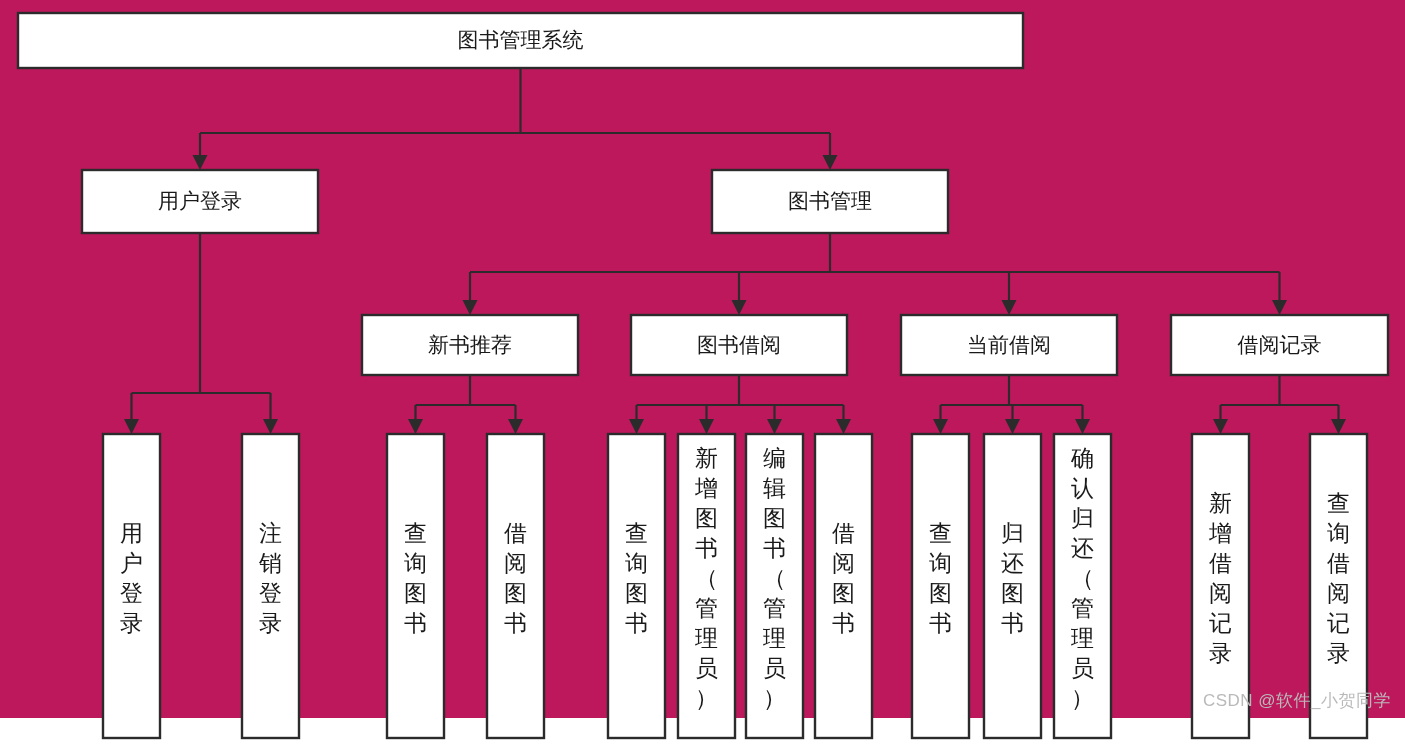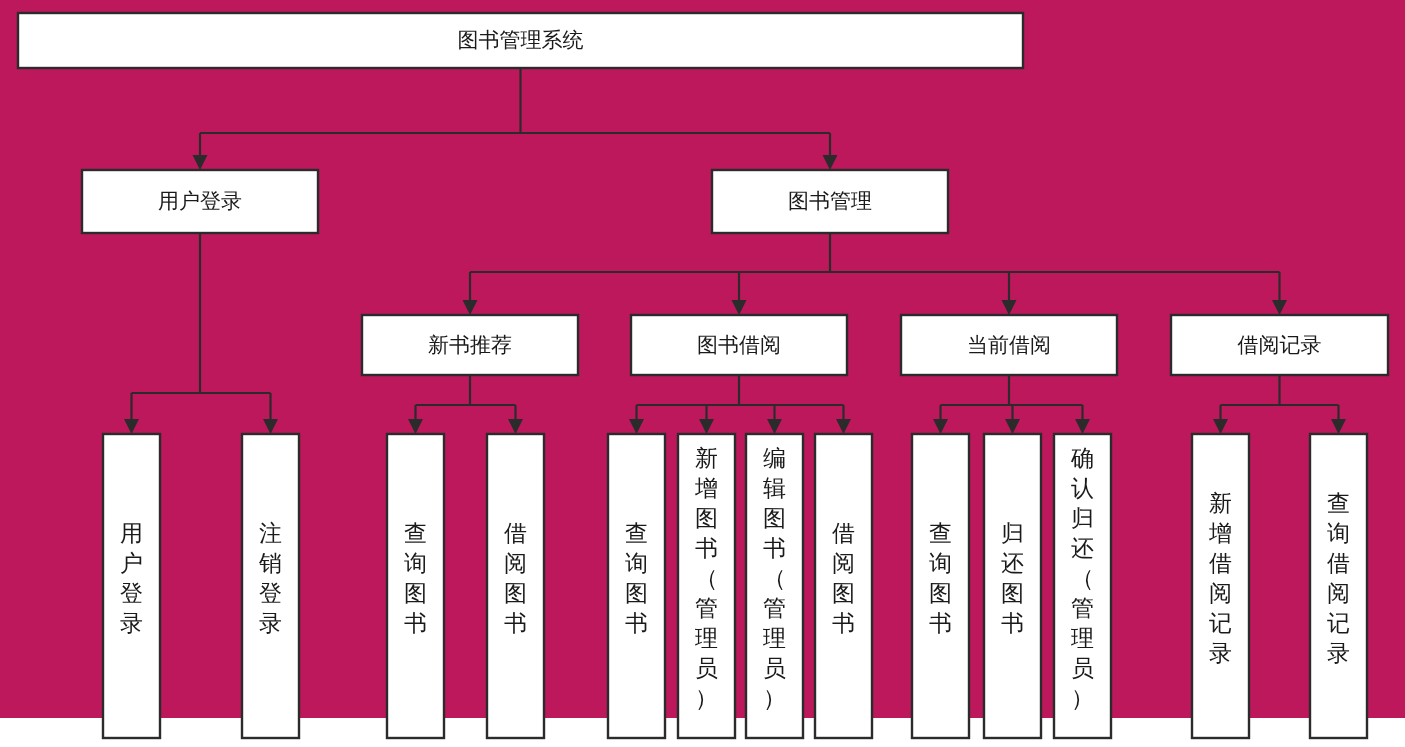--- a/index.html
+++ b/index.html
@@ -215,13 +215,14 @@
         <g>
           <rect x="1192" y="434" width="57" height="304" class="node-box"></rect>
           <text x="1220.5" y="0" class="node-label-vert"><tspan x="1220.5" y="511.0">新</tspan><tspan x="1220.5" y="541.0">增</tspan><tspan x="1220.5" y="571.0">借</tspan><tspan x="1220.5" y="601.0">阅</tspan><tspan x="1220.5" y="631.0">记</tspan><tspan x="1220.5" y="661.0">录</tspan></text>
         </g>
         <g>
           <rect x="1310" y="434" width="57" height="304" class="node-box"></rect>
           <text x="1338.5" y="0" class="node-label-vert"><tspan x="1338.5" y="511.0">查</tspan><tspan x="1338.5" y="541.0">询</tspan><tspan x="1338.5" y="571.0">借</tspan><tspan x="1338.5" y="601.0">阅</tspan><tspan x="1338.5" y="631.0">记</tspan><tspan x="1338.5" y="661.0">录</tspan></text>
         </g>
       </g>
   </svg>
+  <div class="watermark">CSDN @软件_小贺同学</div>
 </div>
 
 </body></html>

